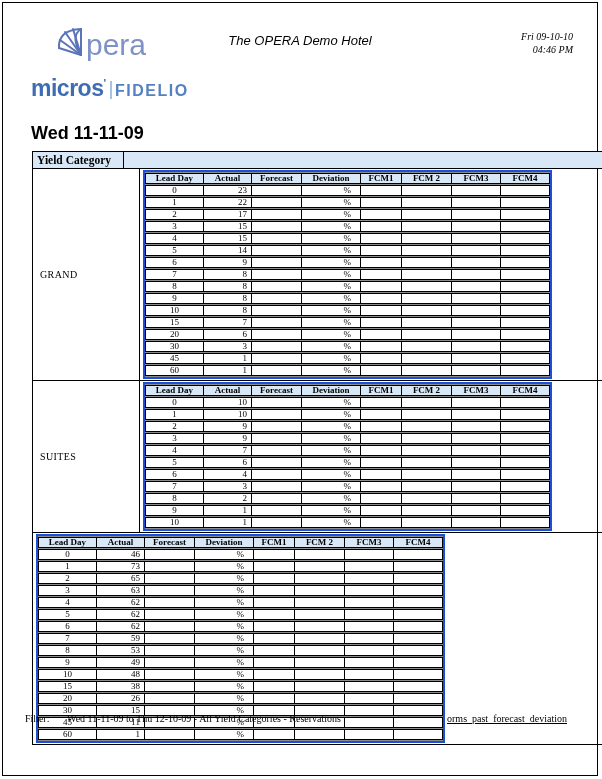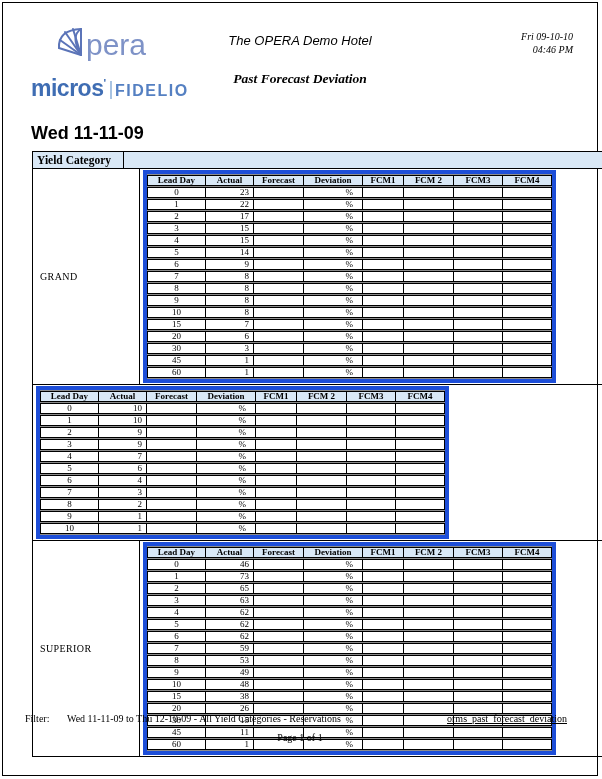--- a/index.html
+++ b/index.html
@@ -65,21 +65,21 @@
   .cat-cell {
     width:107px; border-right:1px solid #000;
     display:flex; align-items:center; padding-left:7px;
     font-size:10px; letter-spacing:0.4px;
   }
   .inner-wrap { flex:1; padding:1px 0 1px 3px; }
 
   table.inner {
     border-collapse:separate; border-spacing:0 1px; table-layout:fixed;
     width:405px; background:var(--separator-gray,#8c8c8c);
-    border:4px solid #1d4ed8;
+    border:2px solid #1d4ed8;
   }
   .inner th, .inner td {
     height:8.5px; font-size:9px; line-height:9px; padding:0 2px;
     background:#fff; overflow:hidden;
     border-top:1px solid #000; border-bottom:1px solid #000; border-right:1px solid #000;
   }
   .inner th:first-child, .inner td:first-child { border-left:1px solid #000; }
   .inner th {
     background:var(--header-bg,#d9e8f6); font-weight:bold; text-align:center; font-size:9px;
   }
@@ -118,21 +118,20 @@
         </g>
       </svg>
       <span class="logo-opera-text">pera</span>
     </div>
     <div class="logo-bottom">
       <span class="logo-micros">micros</span><span class="logo-mark">'</span><span class="logo-divider"></span><span class="logo-fidelio">FIDELIO</span>
     </div>
   </div>
 
   <div class="hotel-name">The OPERA Demo Hotel</div>
-  <div class="report-title">Past Forecast Deviation</div>
   <div class="datetime">
     <div>Fri 09-10-10</div>
     <div>04:46 PM</div>
   </div>
 
   <h1 class="date-heading">Wed 11-11-09</h1>
 
   <div class="outer-table">
     <div class="yc-header">
       <div class="yc-label">Yield Category</div>
@@ -324,20 +323,21 @@
                   <td class="c4"></td>
                   <td class="c5"></td>
                   <td class="c6"></td>
                   <td class="c7"></td>
                 </tr>
               </tbody>
             </table>
           </div>
         </div>
         <div class="section-row">
+          <div class="cat-cell">SUITES</div>
           <div class="inner-wrap">
             <table class="inner">
               <colgroup>
                 <col style="width: 59px;">
                 <col style="width: 48px;">
                 <col style="width: 50px;">
                 <col style="width: 59px;">
                 <col style="width: 41px;">
                 <col style="width: 50px;">
                 <col style="width: 49px;">
@@ -464,21 +464,20 @@
                   <td class="c4"></td>
                   <td class="c5"></td>
                   <td class="c6"></td>
                   <td class="c7"></td>
                 </tr>
               </tbody>
             </table>
           </div>
         </div>
         <div class="section-row">
-          <div class="cat-cell">SUPERIOR</div>
           <div class="inner-wrap">
             <table class="inner">
               <colgroup>
                 <col style="width: 59px;">
                 <col style="width: 48px;">
                 <col style="width: 50px;">
                 <col style="width: 59px;">
                 <col style="width: 41px;">
                 <col style="width: 50px;">
                 <col style="width: 49px;">
@@ -662,15 +661,14 @@
           </div>
         </div>
       </div>
   </div>
 
   <div class="footer-line">
     <span class="filter-label">Filter:</span>
     <span class="filter-value">Wed 11-11-09 to Thu 12-10-09 - All Yield Categories - Reservations</span>
     <span class="report-filename">orms_past_forecast_deviation</span>
   </div>
-  <div class="page-info">Page 1 of 1</div>
 
 </div>
 
 </body></html>

